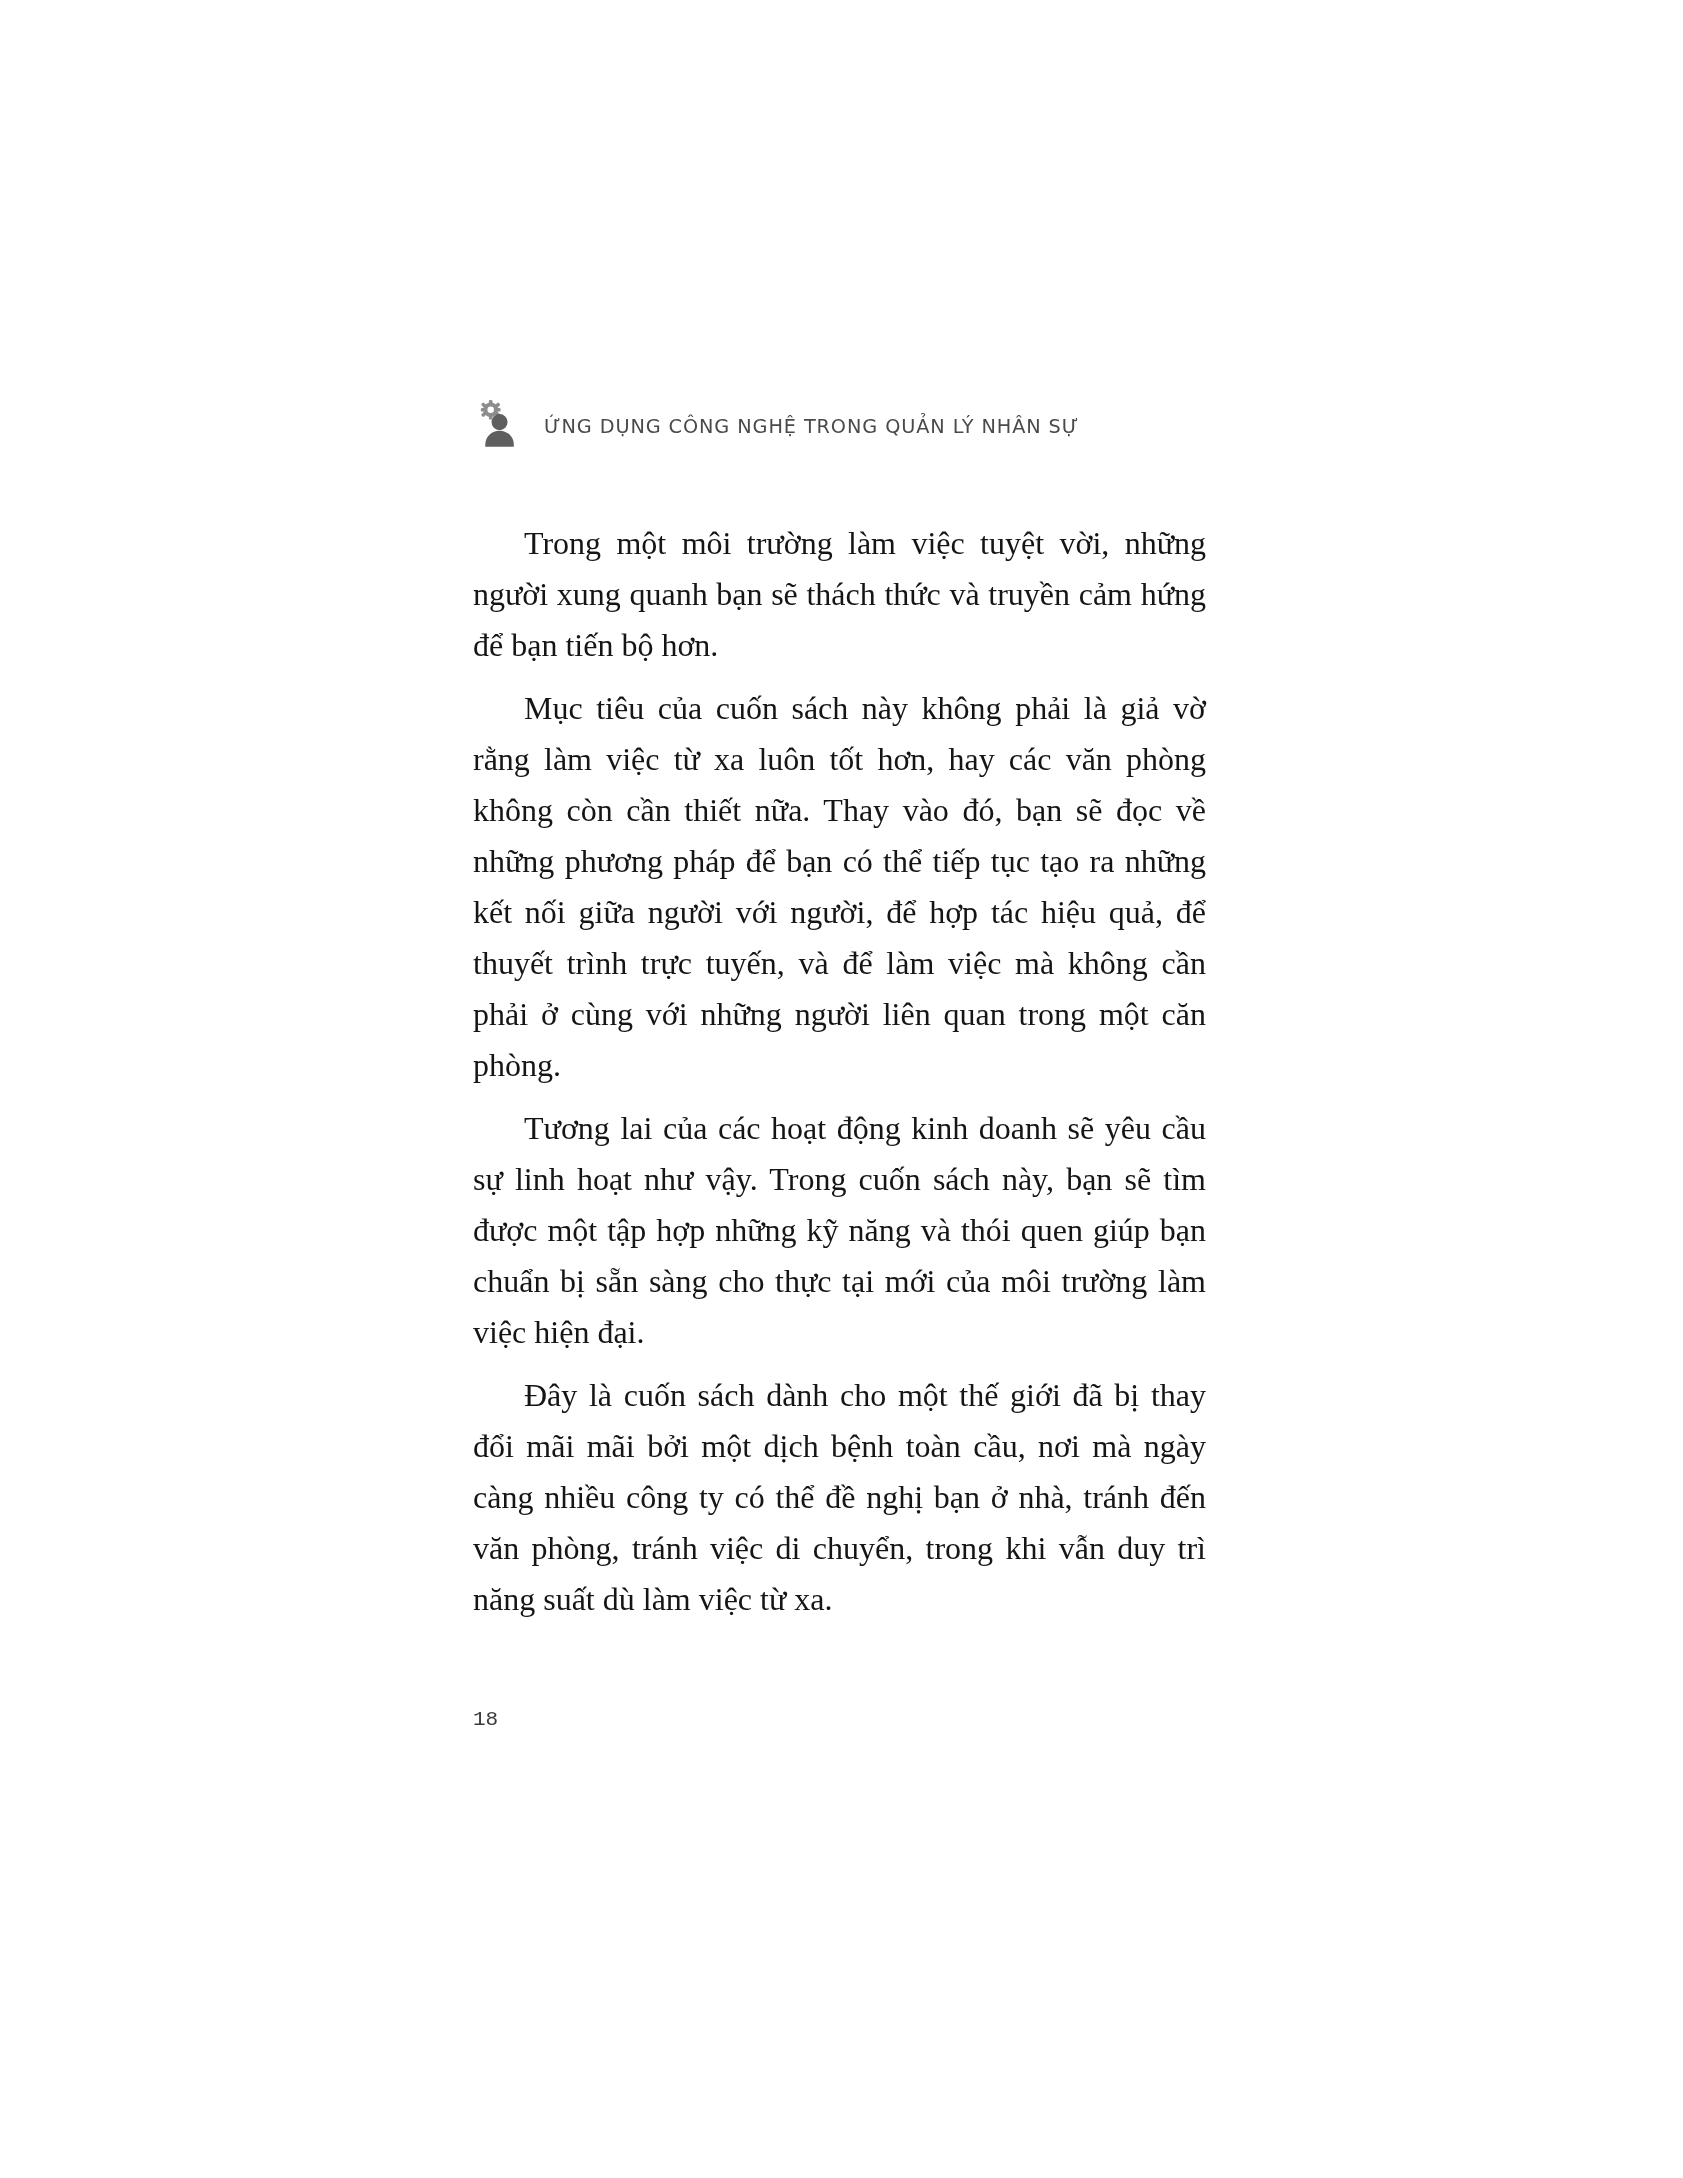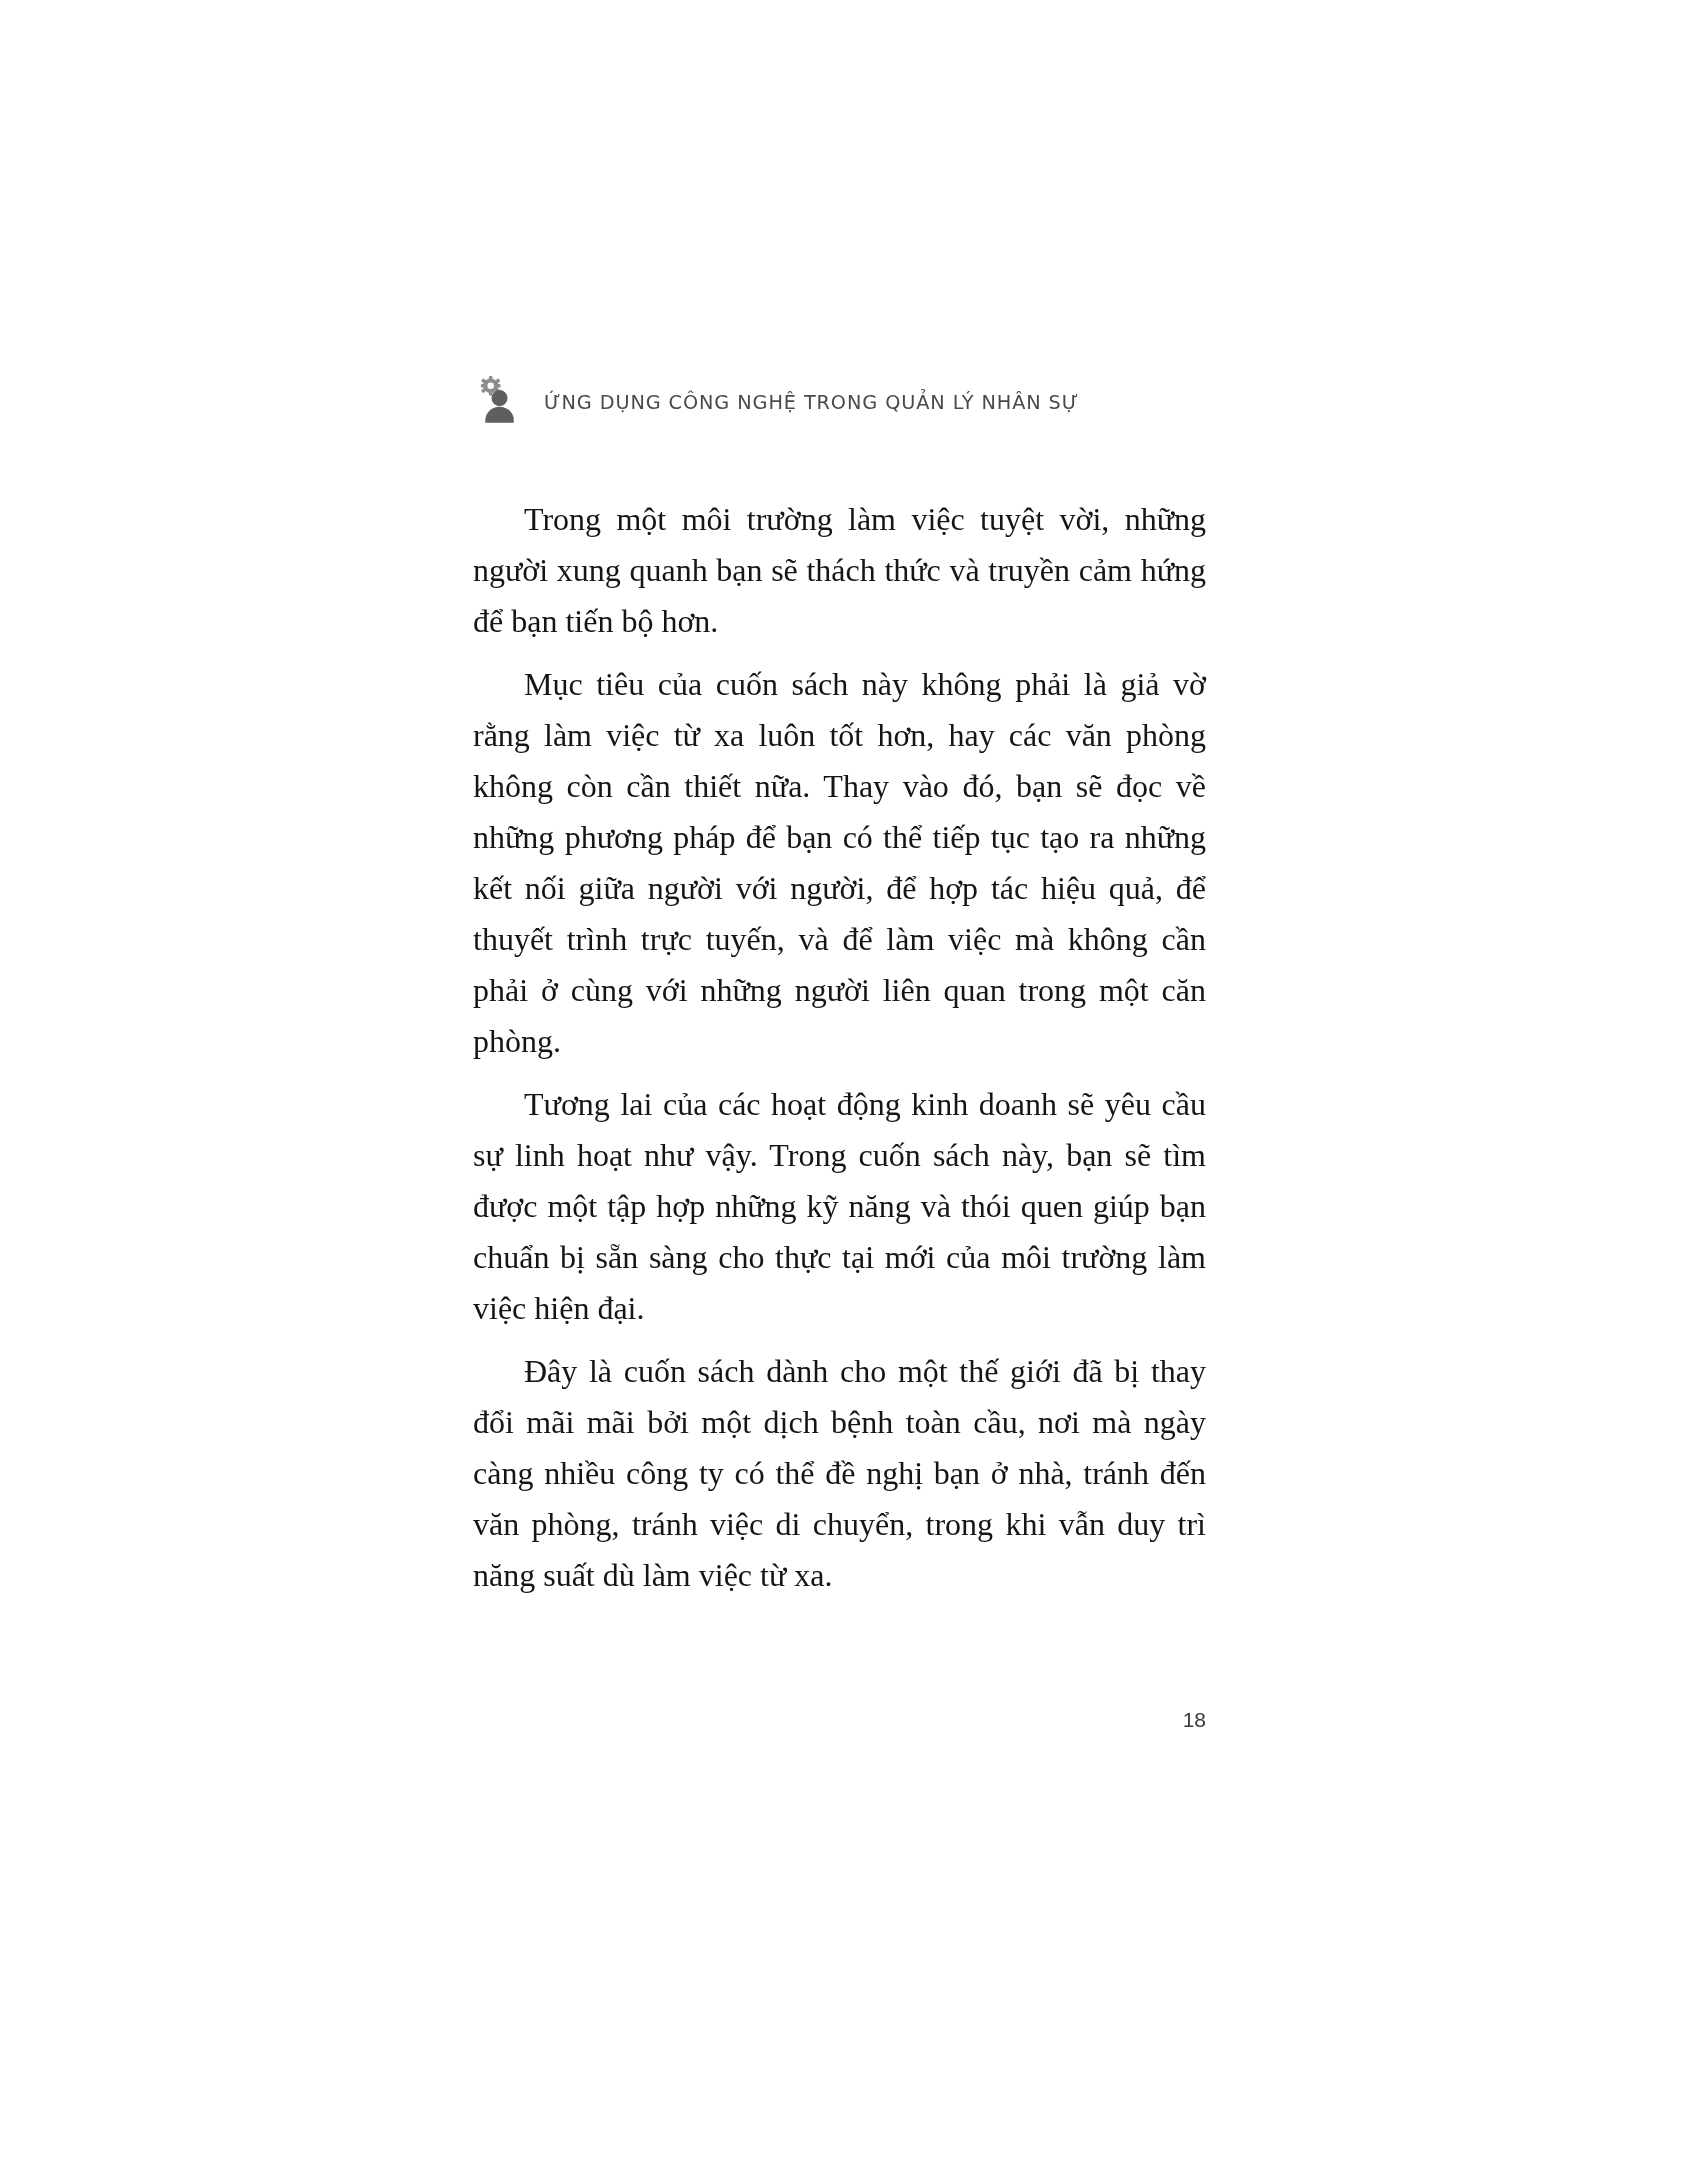--- a/index.html
+++ b/index.html
@@ -23,21 +23,21 @@
     top: 0;
     width: 1683px;
     height: 2178px;
     background: #ffffff;
   }
 
   
   .content {
     position: absolute;
     left: 473px;
-    top: 372px;
+    top: 396px;
     width: 733px;
   }
 
   
   .runhead {
     display: flex;
     align-items: center;
     gap: 14px;
     height: 61px;
     margin-bottom: 61px;
@@ -86,22 +86,22 @@
     margin: 34px 0 28px 51px;
     letter-spacing: 0.2px;
   }
 
   
   .folio {
     position: absolute;
     left: 473px;
     top: 1708px;
     width: 733px;
-    text-align: right;
-    font-family: Liberation Sans, sans-serif;
+    text-align: left;
+    font-family: Liberation Mono, monospace;
     font-size: 21px;
     color: #3a3a3a;
   }
 </style>
 </head>
 <body>
 
 <div class="page">
 
   <div class="content">

